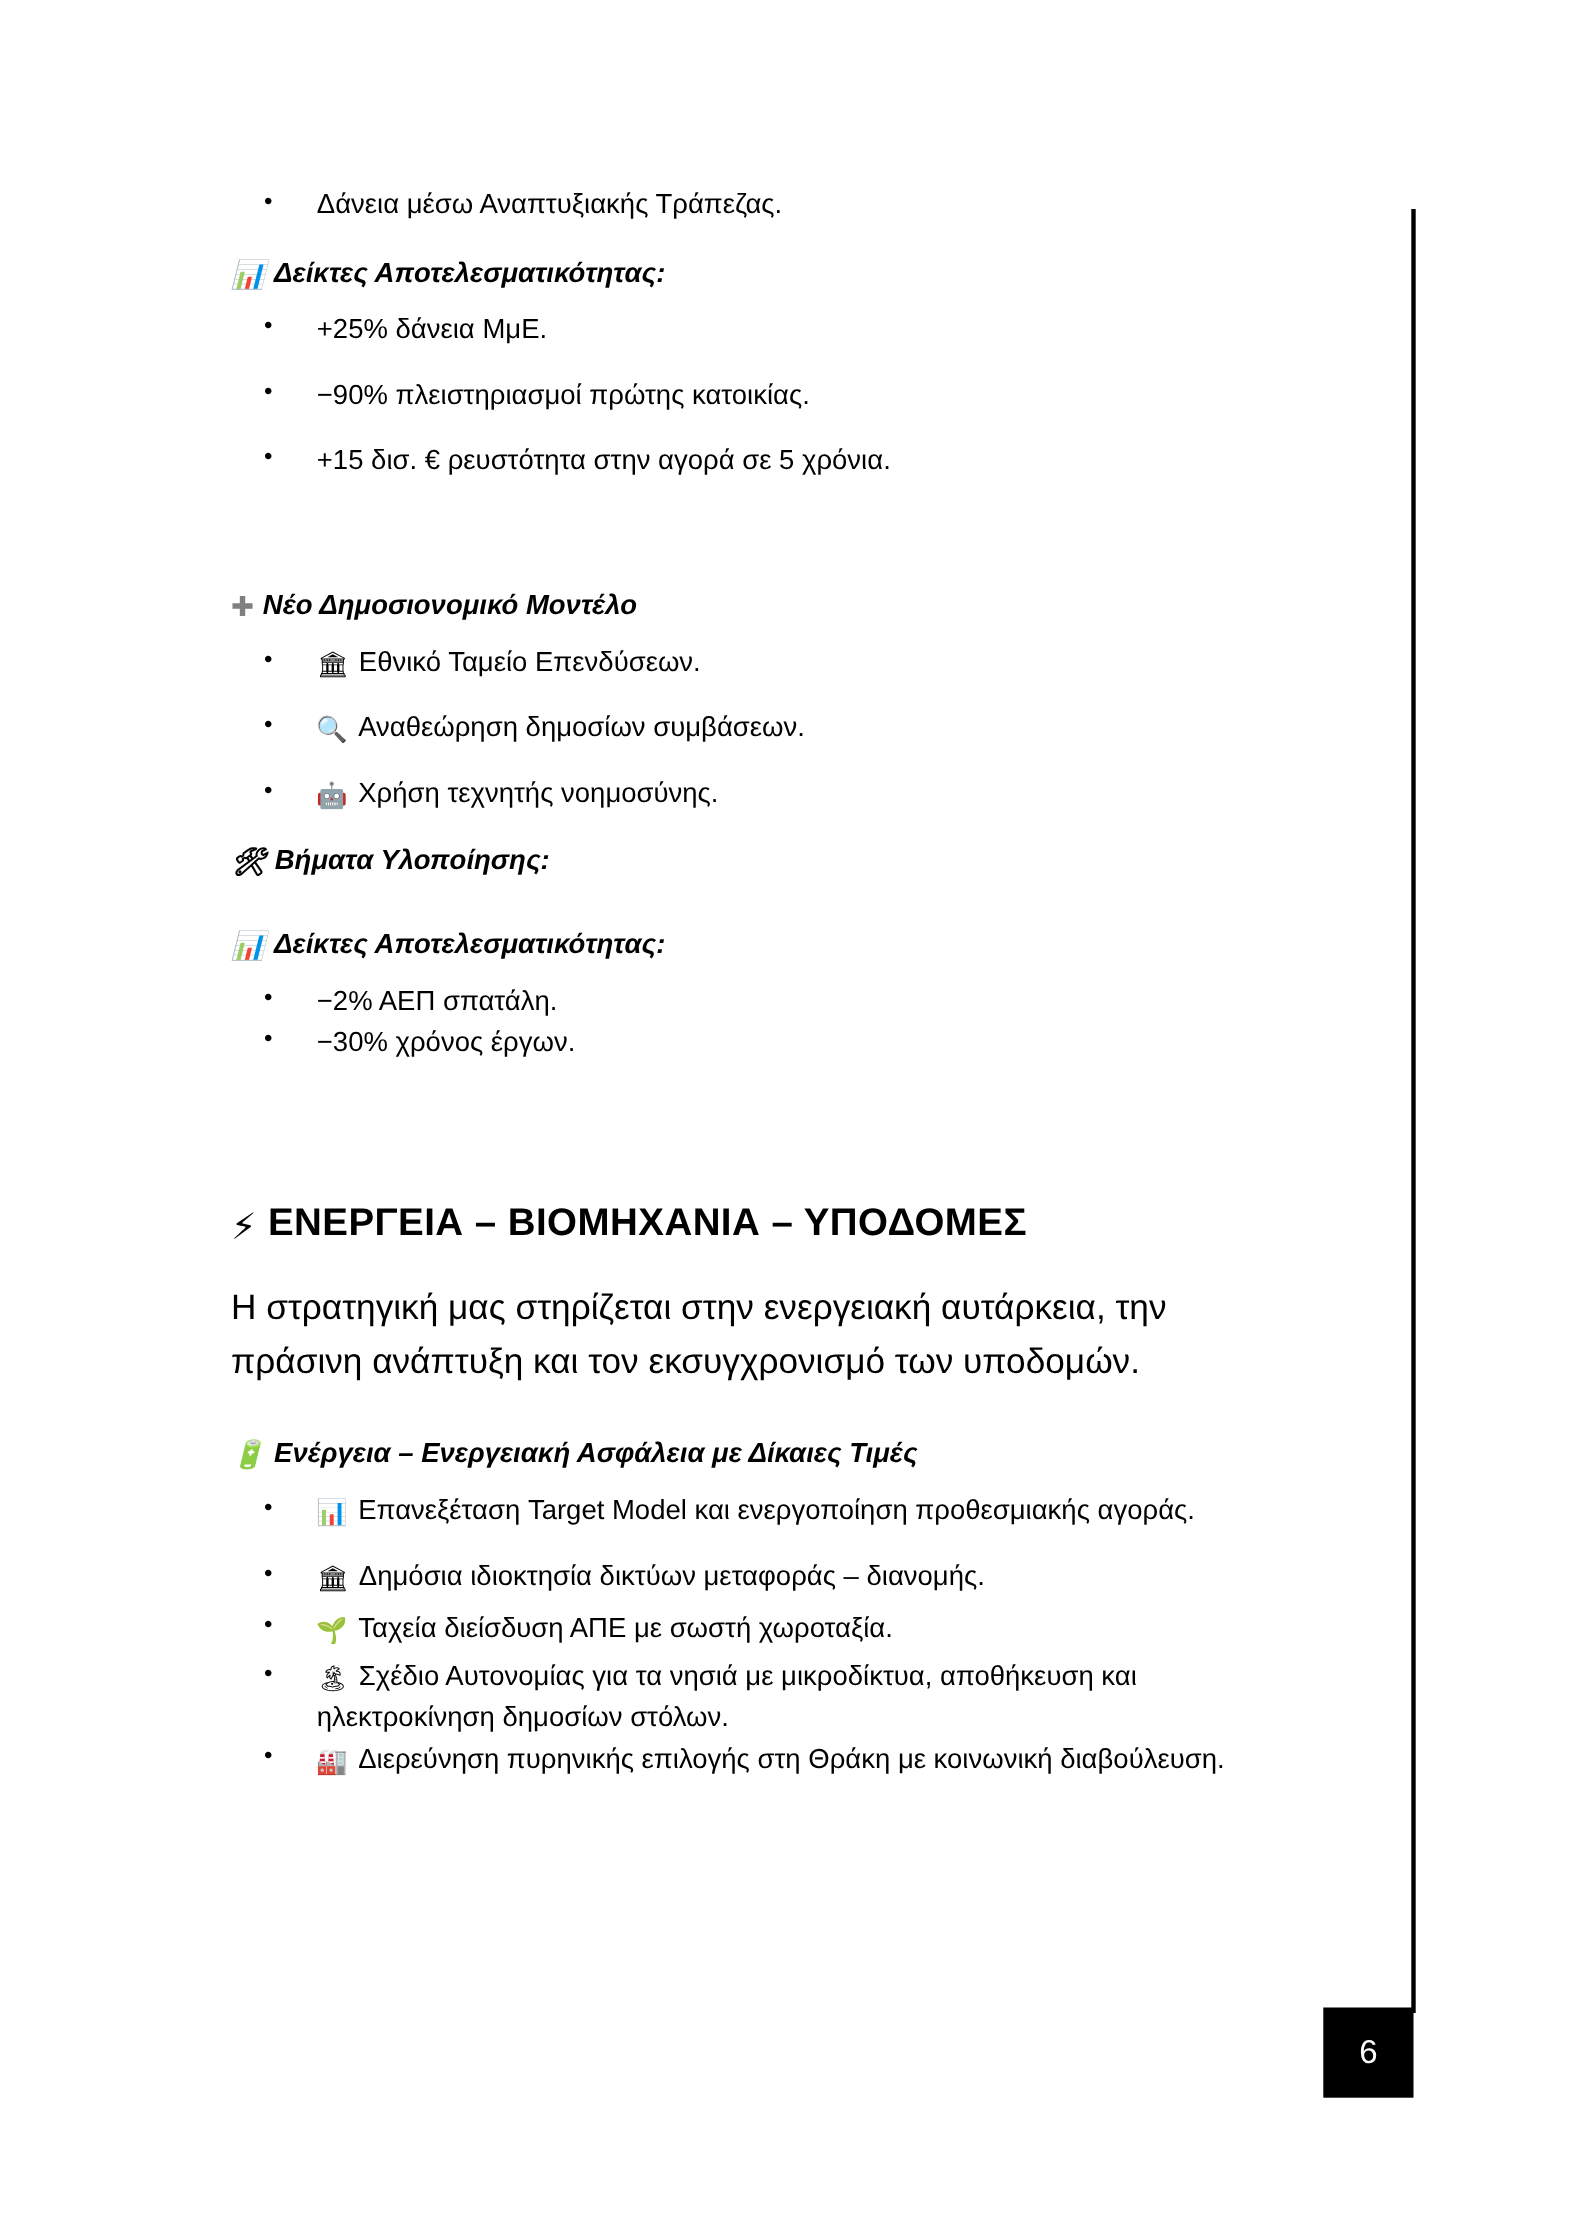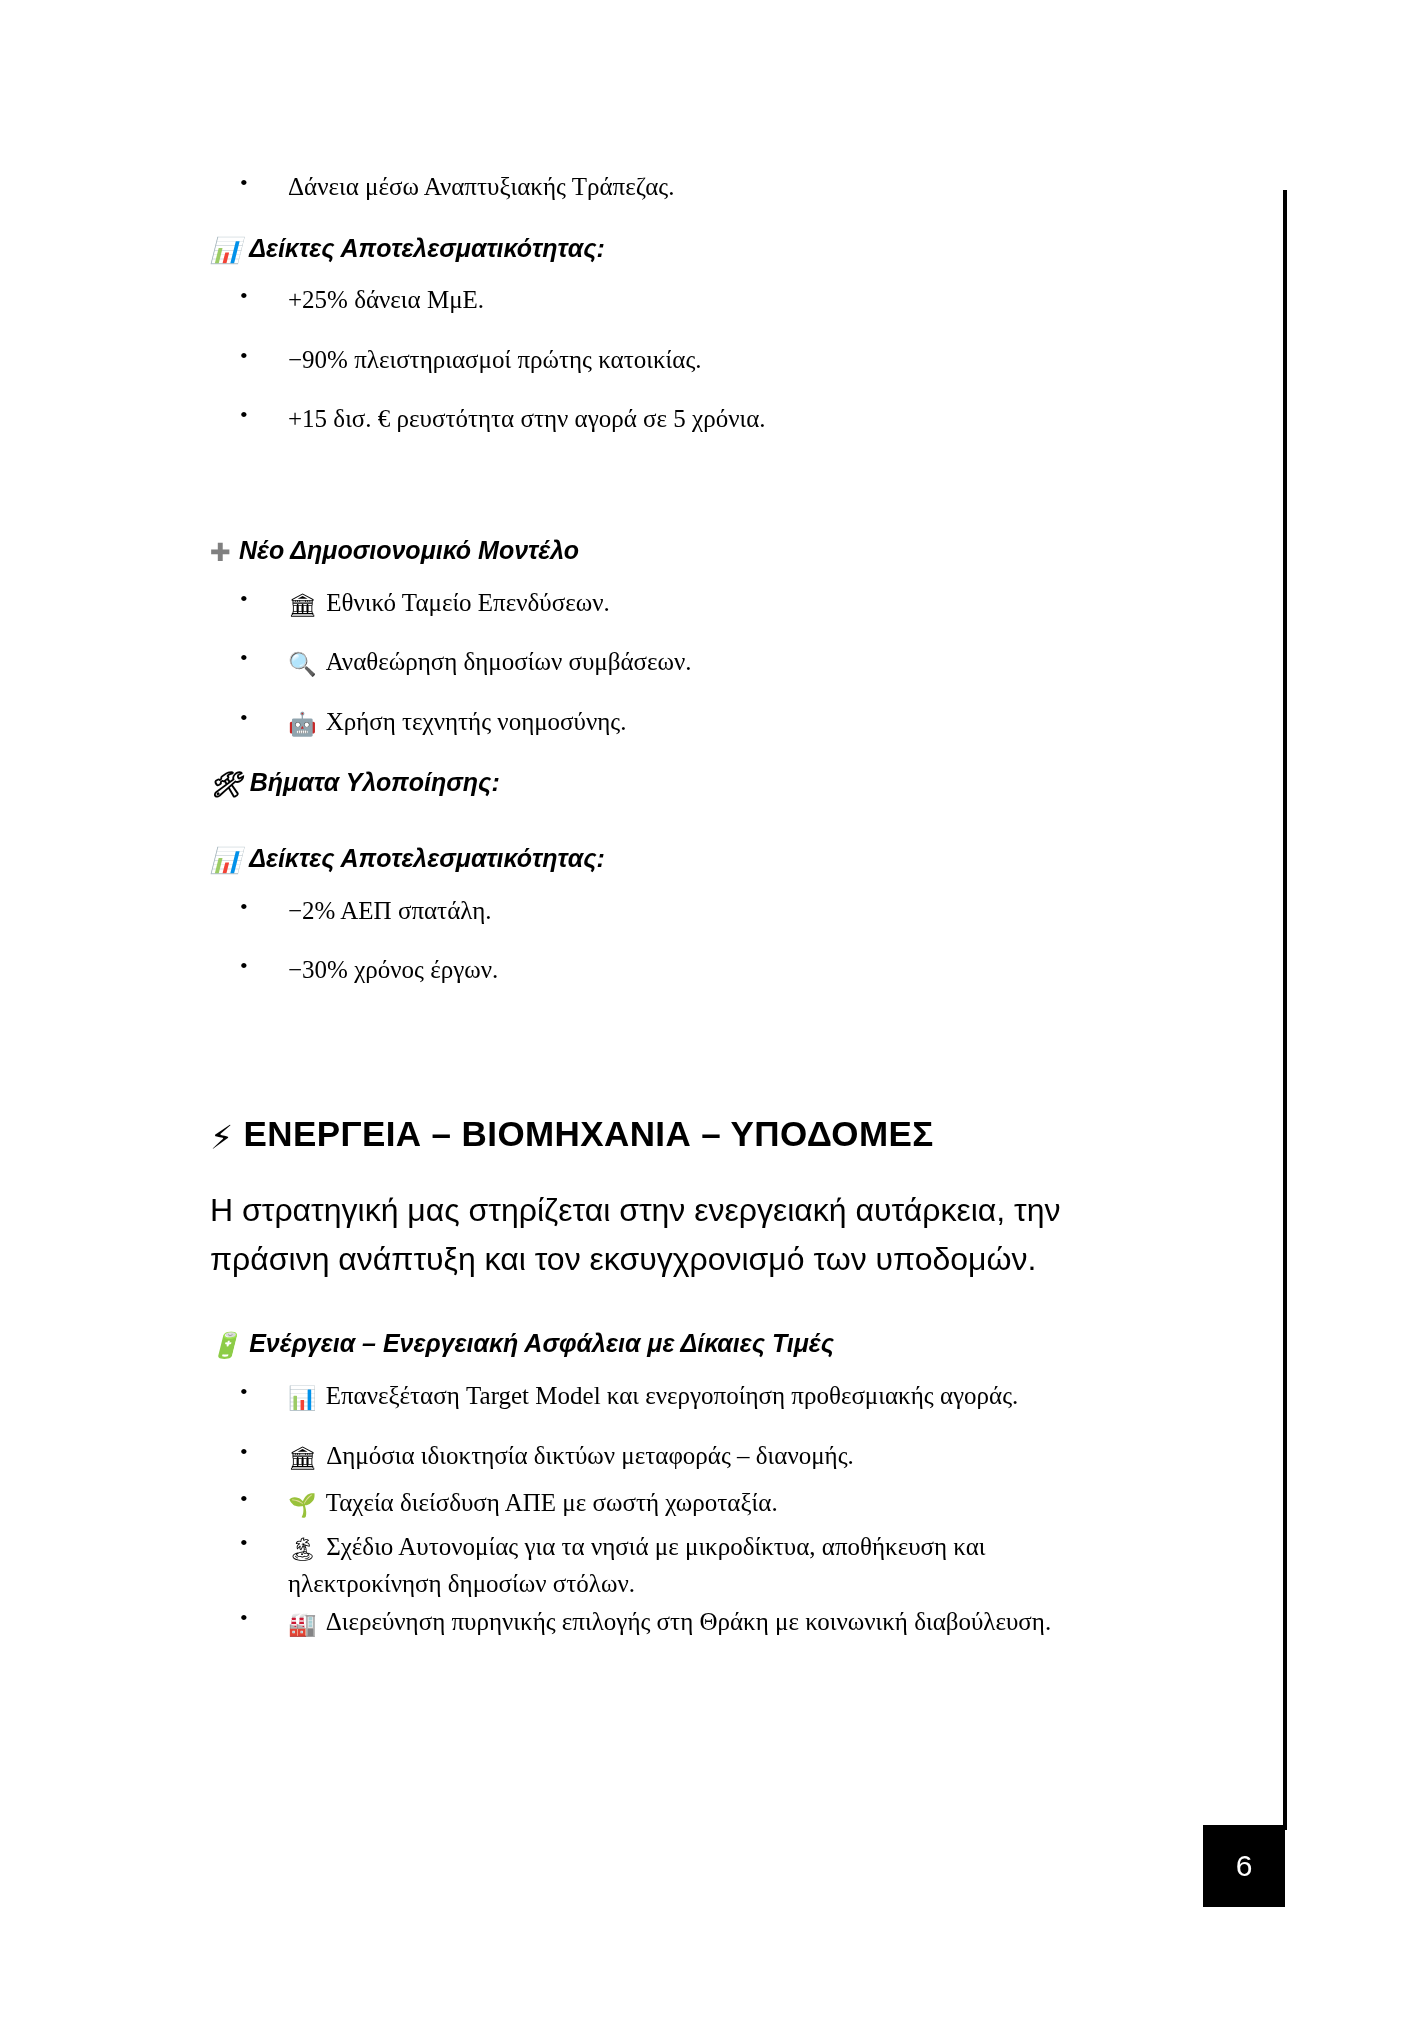--- a/index.html
+++ b/index.html
@@ -71,21 +71,20 @@
     font-size: 32px;
     margin: 0;
     padding: 0;
     line-height: 1.52;
     font-weight: normal;
   }
   ul.bullets {
     list-style: none;
     margin: 0;
     padding: 0;
-    font-family: Liberation Serif, serif;
   }
   ul.bullets li {
     position: relative;
     font-size: 25px;
     line-height: 1.5;
     padding-left: 78px;
     margin: 0;
   }
   ul.bullets li::before {
     content: "\2022";
@@ -192,21 +191,21 @@
     <h3 class="sub-heading">
       <span class="head-icon">📊</span><span>Δείκτες Αποτελεσματικότητας:</span>
     </h3>
 
     <div class="sp-xs"></div>
 
     <ul class="bullets">
       <li>
         <span>−2% ΑΕΠ σπατάλη.</span>
       </li>
-      <li style="margin-top:22px">
+      <li style="">
         <span>−30% χρόνος έργων.</span>
       </li>
     </ul>
 
     <div class="sp-xl"></div>
     <div style="height:26px"></div>
 
     <h2 class="section-heading">
       <span class="big-icon">⚡</span><span>ΕΝΕΡΓΕΙΑ – ΒΙΟΜΗΧΑΝΙΑ – ΥΠΟΔΟΜΕΣ</span>
     </h2>

